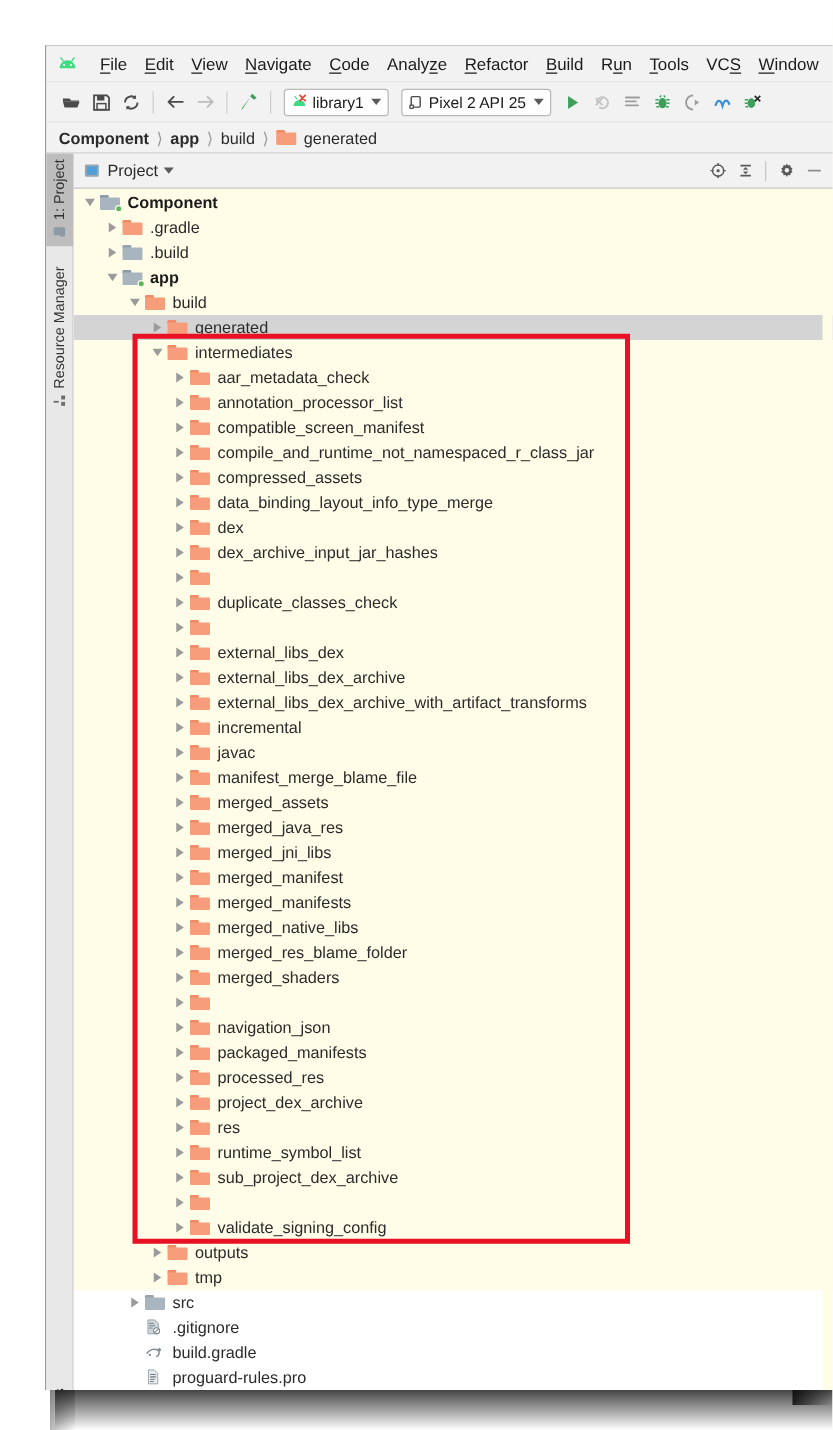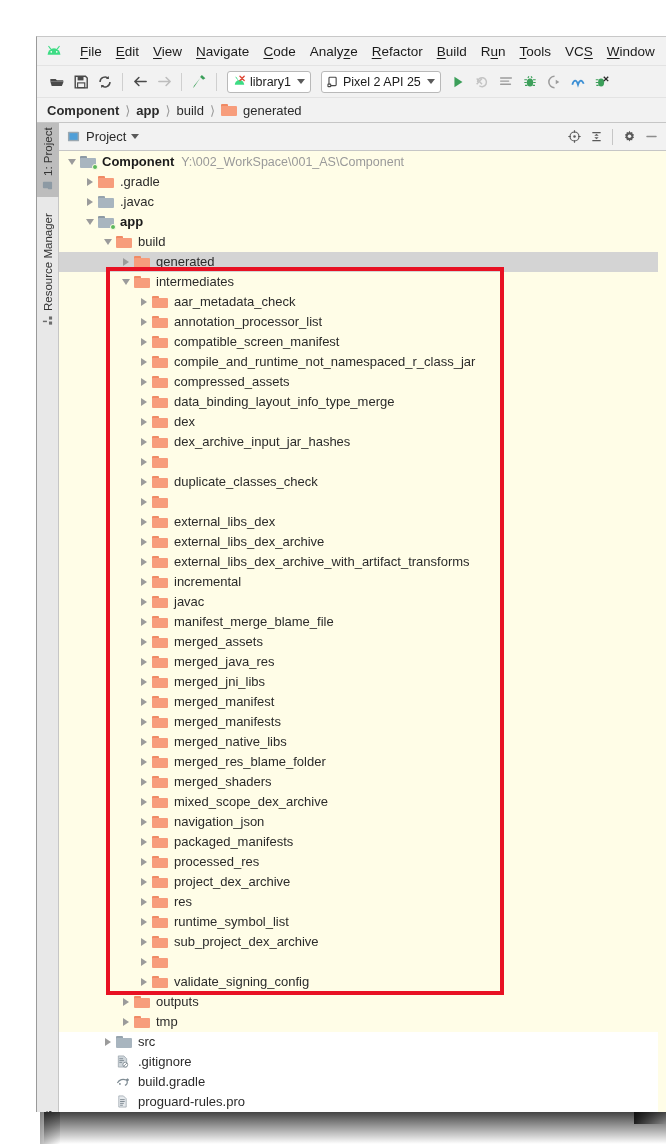--- a/index.html
+++ b/index.html
@@ -479,35 +479,34 @@
         </div>
 
         <div class="tree" id="tree">
             <div class="row" style="padding-left: 6px;">
               <span class="arrow expanded"></span>
               <span class="ficon">
                 <span class="fold-module"></span>
                 <span class="badge-green"></span>
               </span>
               <span class="label bold">Component</span>
-              <span class="path">Y:\002_WorkSpace\001_AS\Component</span>
             </div>
             <div class="row" style="padding-left: 24px;">
               <span class="arrow collapsed"></span>
               <span class="ficon">
                 <span class="fold-orange"></span>
               </span>
               <span class="label">.gradle</span>
             </div>
             <div class="row" style="padding-left: 24px;">
               <span class="arrow collapsed"></span>
               <span class="ficon">
                 <span class="fold-gray"></span>
               </span>
-              <span class="label">.javac</span>
+              <span class="label">.build</span>
             </div>
             <div class="row" style="padding-left: 24px;">
               <span class="arrow expanded"></span>
               <span class="ficon">
                 <span class="fold-module"></span>
                 <span class="badge-green"></span>
               </span>
               <span class="label bold">app</span>
             </div>
             <div class="row" style="padding-left: 42px;">
@@ -702,21 +701,20 @@
               <span class="ficon">
                 <span class="fold-orange"></span>
               </span>
               <span class="label">merged_shaders</span>
             </div>
             <div class="row" style="padding-left: 78px;">
               <span class="arrow collapsed"></span>
               <span class="ficon">
                 <span class="fold-orange"></span>
               </span>
-              <span class="label">mixed_scope_dex_archive</span>
             </div>
             <div class="row" style="padding-left: 78px;">
               <span class="arrow collapsed"></span>
               <span class="ficon">
                 <span class="fold-orange"></span>
               </span>
               <span class="label">navigation_json</span>
             </div>
             <div class="row" style="padding-left: 78px;">
               <span class="arrow collapsed"></span>

